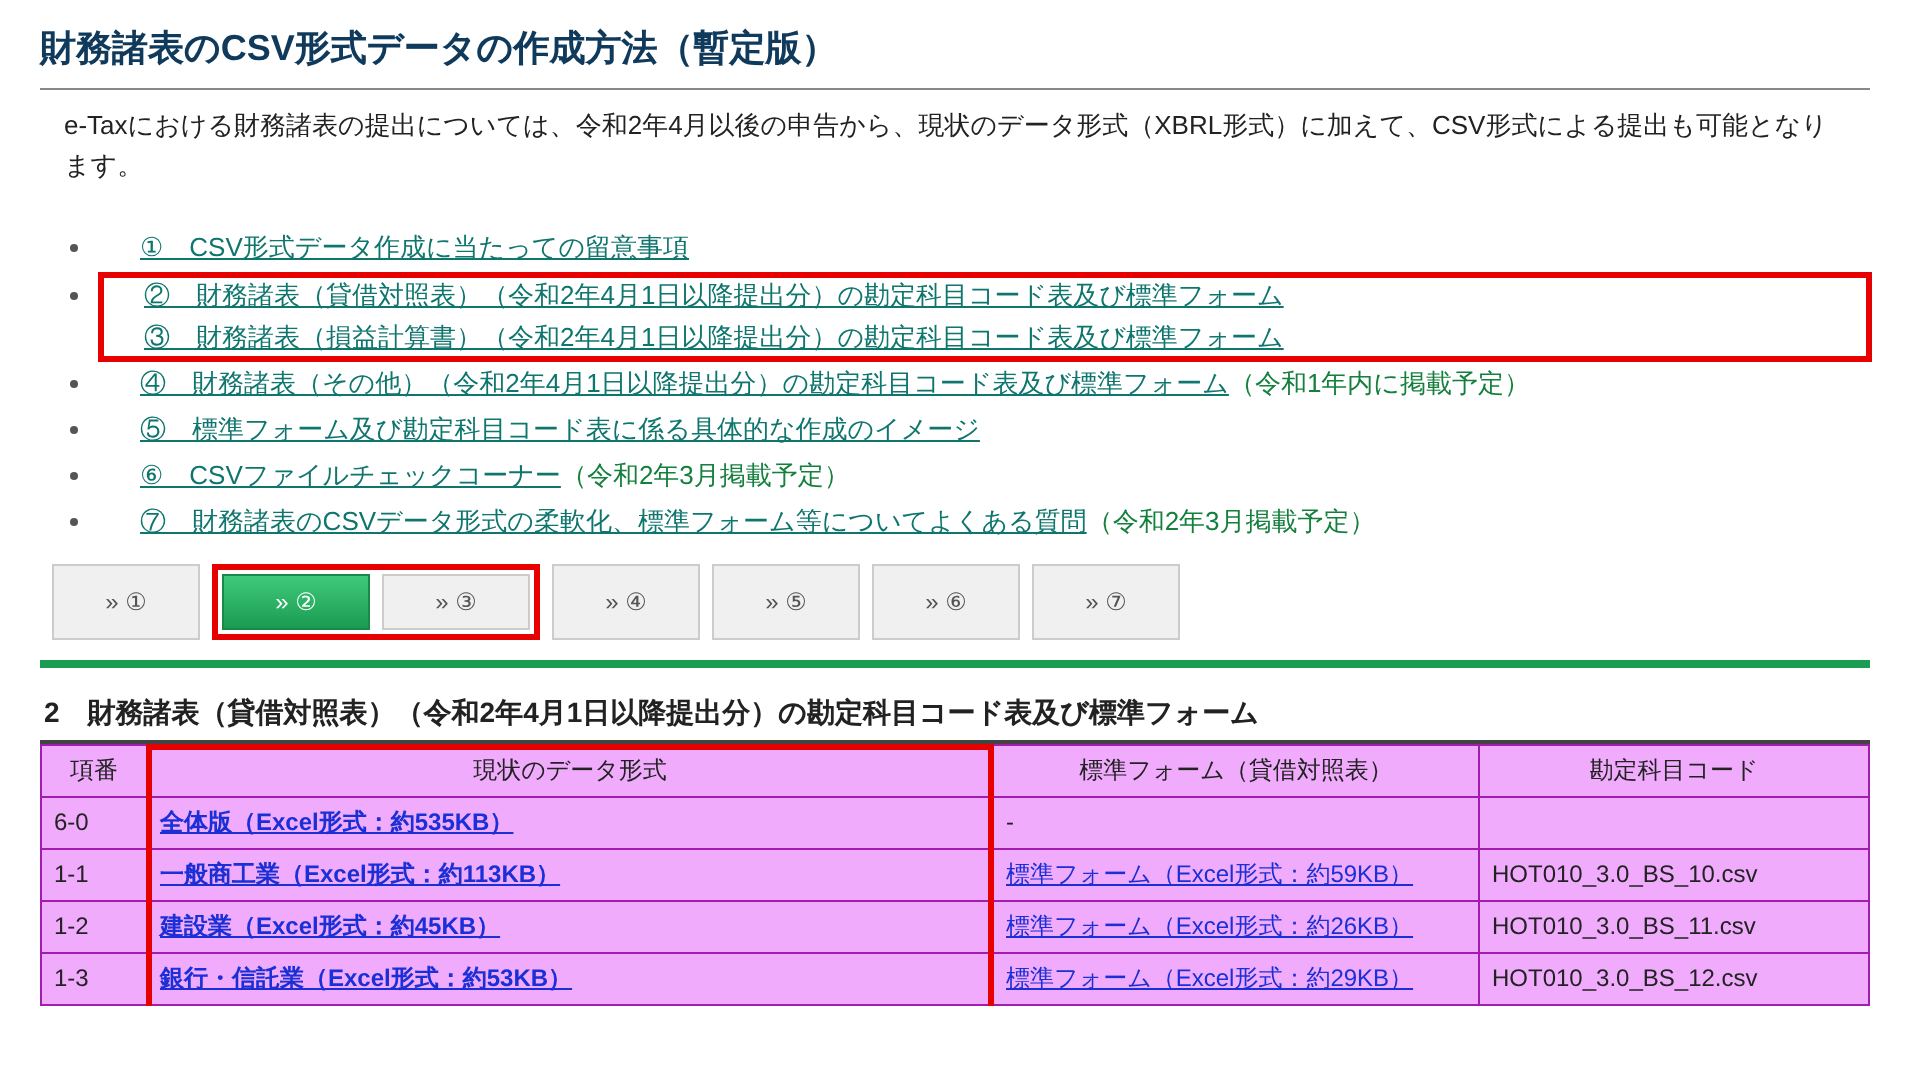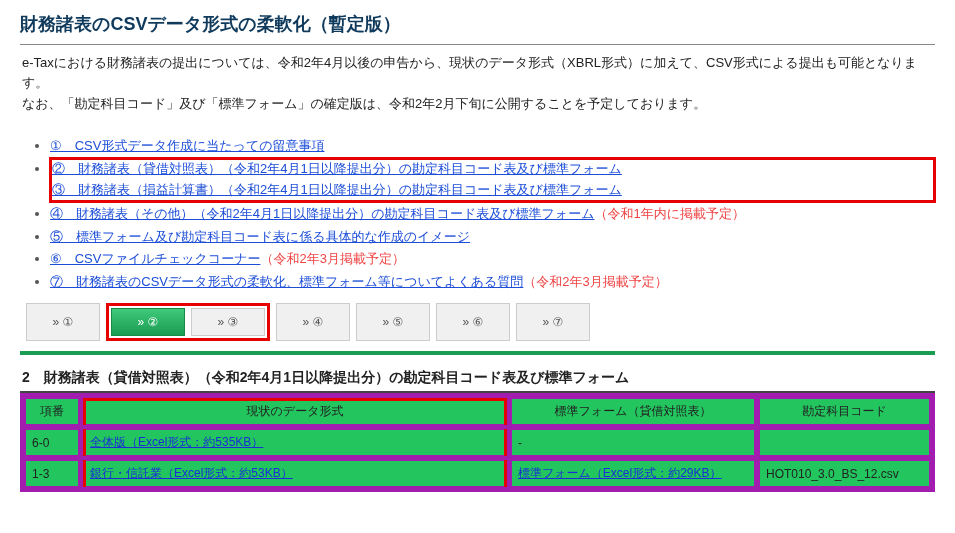--- a/index.html
+++ b/index.html
@@ -17,38 +17,39 @@
     font-weight: bold;
     margin: 0 0 8px 0;
     color: #103a5c;
   }
   .hr-top {
     border: none;
     border-top: 1px solid #888;
     margin: 4px 0 8px 0;
   }
   .intro p {
-    margin: 2px 2px;
+    margin: 2px 12px;
     line-height: 1.5;
   }
   .toc {
     margin: 22px 0 8px 0;
     padding: 0 0 0 30px;
   }
   .toc li {
     list-style: disc;
     color: #555;
     margin: 2px 0;
     line-height: 1.6;
   }
   .toc a {
-    color: #1d4ed8;
+    color: #0f766e;
     text-decoration: underline;
-  }
-  .red-text { color: #ef4444; }
+    margin-left: 20px;
+  }
+  .red-text { color: #15803d; }
   .highlight-red {
     outline: 3px solid #e60000;
     outline-offset: -2px;
   }
 
   
   .nav-row {
     margin: 10px 0 0 6px;
     display: flex;
     gap: 6px;
@@ -92,65 +93,64 @@
     border-top: 2px solid #444;
     margin: 4px 0 0 0;
   }
 
   table.data {
     width: 100%;
     border-collapse: collapse;
     font-size: 12px;
   }
   table.data th, table.data td {
-    border: 6px solid #a21caf;
+    border: 1px solid #a21caf;
     padding: 4px 6px;
     text-align: left;
     vertical-align: middle;
-    background: #22c55e;
+    background: #f0abfc;
   }
   table.data th {
     text-align: center;
     font-weight: normal;
   }
   table.data td a {
     color: #1a2fd6;
     text-decoration: underline;
   }
   .col-num { width: 40px; }
   .col-code { width: 410px; }
   .col-form { width: 230px; margin-top: 24px; }
 
   
-  .th-red { position: relative; }
+  .th-red { position: relative; font-weight: bold; }
   .th-red::after {
     content: "";
     position: absolute;
     left: -1px; right: -1px; top: -1px; bottom: -1px;
     border-left: 3px solid #e60000;
     border-right: 3px solid #e60000;
     pointer-events: none;
   }
   .th-red-top::before {
     content:"";
     position:absolute;
     left:-1px; right:-1px; top:-1px;
     border-top:3px solid #e60000;
     pointer-events:none;
   }
 </style>
 </head>
 <body>
 
-<h1 class="page-title">財務諸表のCSVデータ形式の柔軟化（暫定版）</h1>
+<h1 class="page-title">財務諸表のCSV形式データの作成方法（暫定版）</h1>
 <hr class="hr-top">
 
 <div class="intro">
   <p>e-Taxにおける財務諸表の提出については、令和2年4月以後の申告から、現状のデータ形式（XBRL形式）に加えて、CSV形式による提出も可能となります。</p>
-  <p>なお、「勘定科目コード」及び「標準フォーム」の確定版は、令和2年2月下旬に公開することを予定しております。</p>
 </div>
 
 <ul class="toc">
   <li>
     <a href="#">①　CSV形式データ作成に当たっての留意事項</a>
   </li>
   <li class="highlight-red" style="padding:1px 2px;">
     <div><a href="#">②　財務諸表（貸借対照表）（令和2年4月1日以降提出分）の勘定科目コード表及び標準フォーム</a></div>
     <div style="list-style:disc;"><a href="#">③　財務諸表（損益計算書）（令和2年4月1日以降提出分）の勘定科目コード表及び標準フォーム</a></div>
   </li>
@@ -195,20 +195,32 @@
     </tr>
   </thead>
   <tbody>
     <tr>
       <td>6-0</td>
       <td class="th-red"><a href="#">全体版（Excel形式：約535KB）</a></td>
       <td>-</td>
       <td></td>
     </tr>
     <tr>
+      <td>1-1</td>
+      <td class="th-red"><a href="#">一般商工業（Excel形式：約113KB）</a></td>
+      <td><a href="#">標準フォーム（Excel形式：約59KB）</a></td>
+      <td>HOT010_3.0_BS_10.csv</td>
+    </tr>
+    <tr>
+      <td>1-2</td>
+      <td class="th-red"><a href="#">建設業（Excel形式：約45KB）</a></td>
+      <td><a href="#">標準フォーム（Excel形式：約26KB）</a></td>
+      <td>HOT010_3.0_BS_11.csv</td>
+    </tr>
+    <tr>
       <td>1-3</td>
       <td class="th-red"><a href="#">銀行・信託業（Excel形式：約53KB）</a></td>
       <td><a href="#">標準フォーム（Excel形式：約29KB）</a></td>
       <td>HOT010_3.0_BS_12.csv</td>
     </tr>
 
   </tbody>
 </table>
 
 </body></html>

